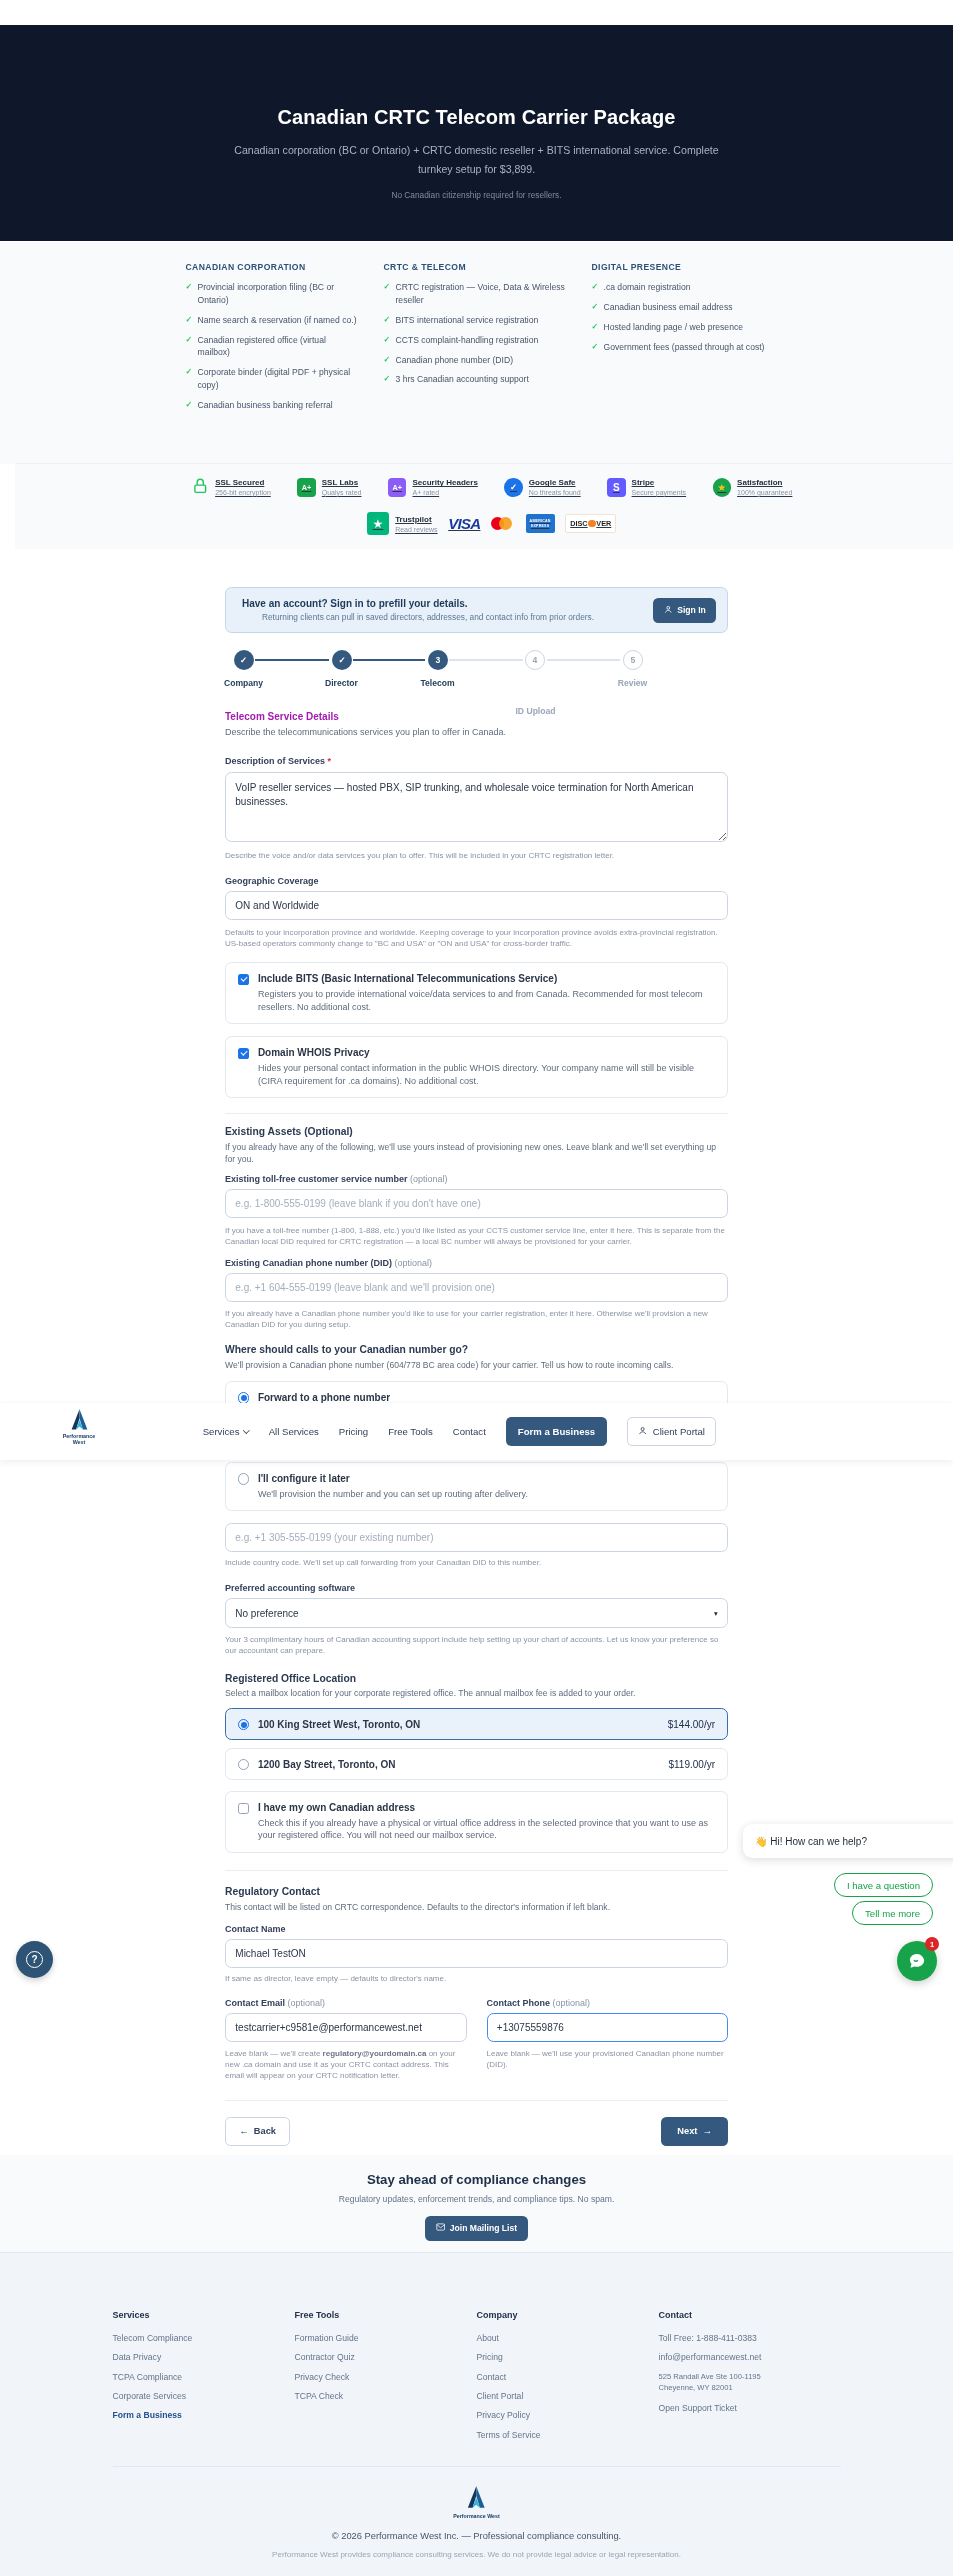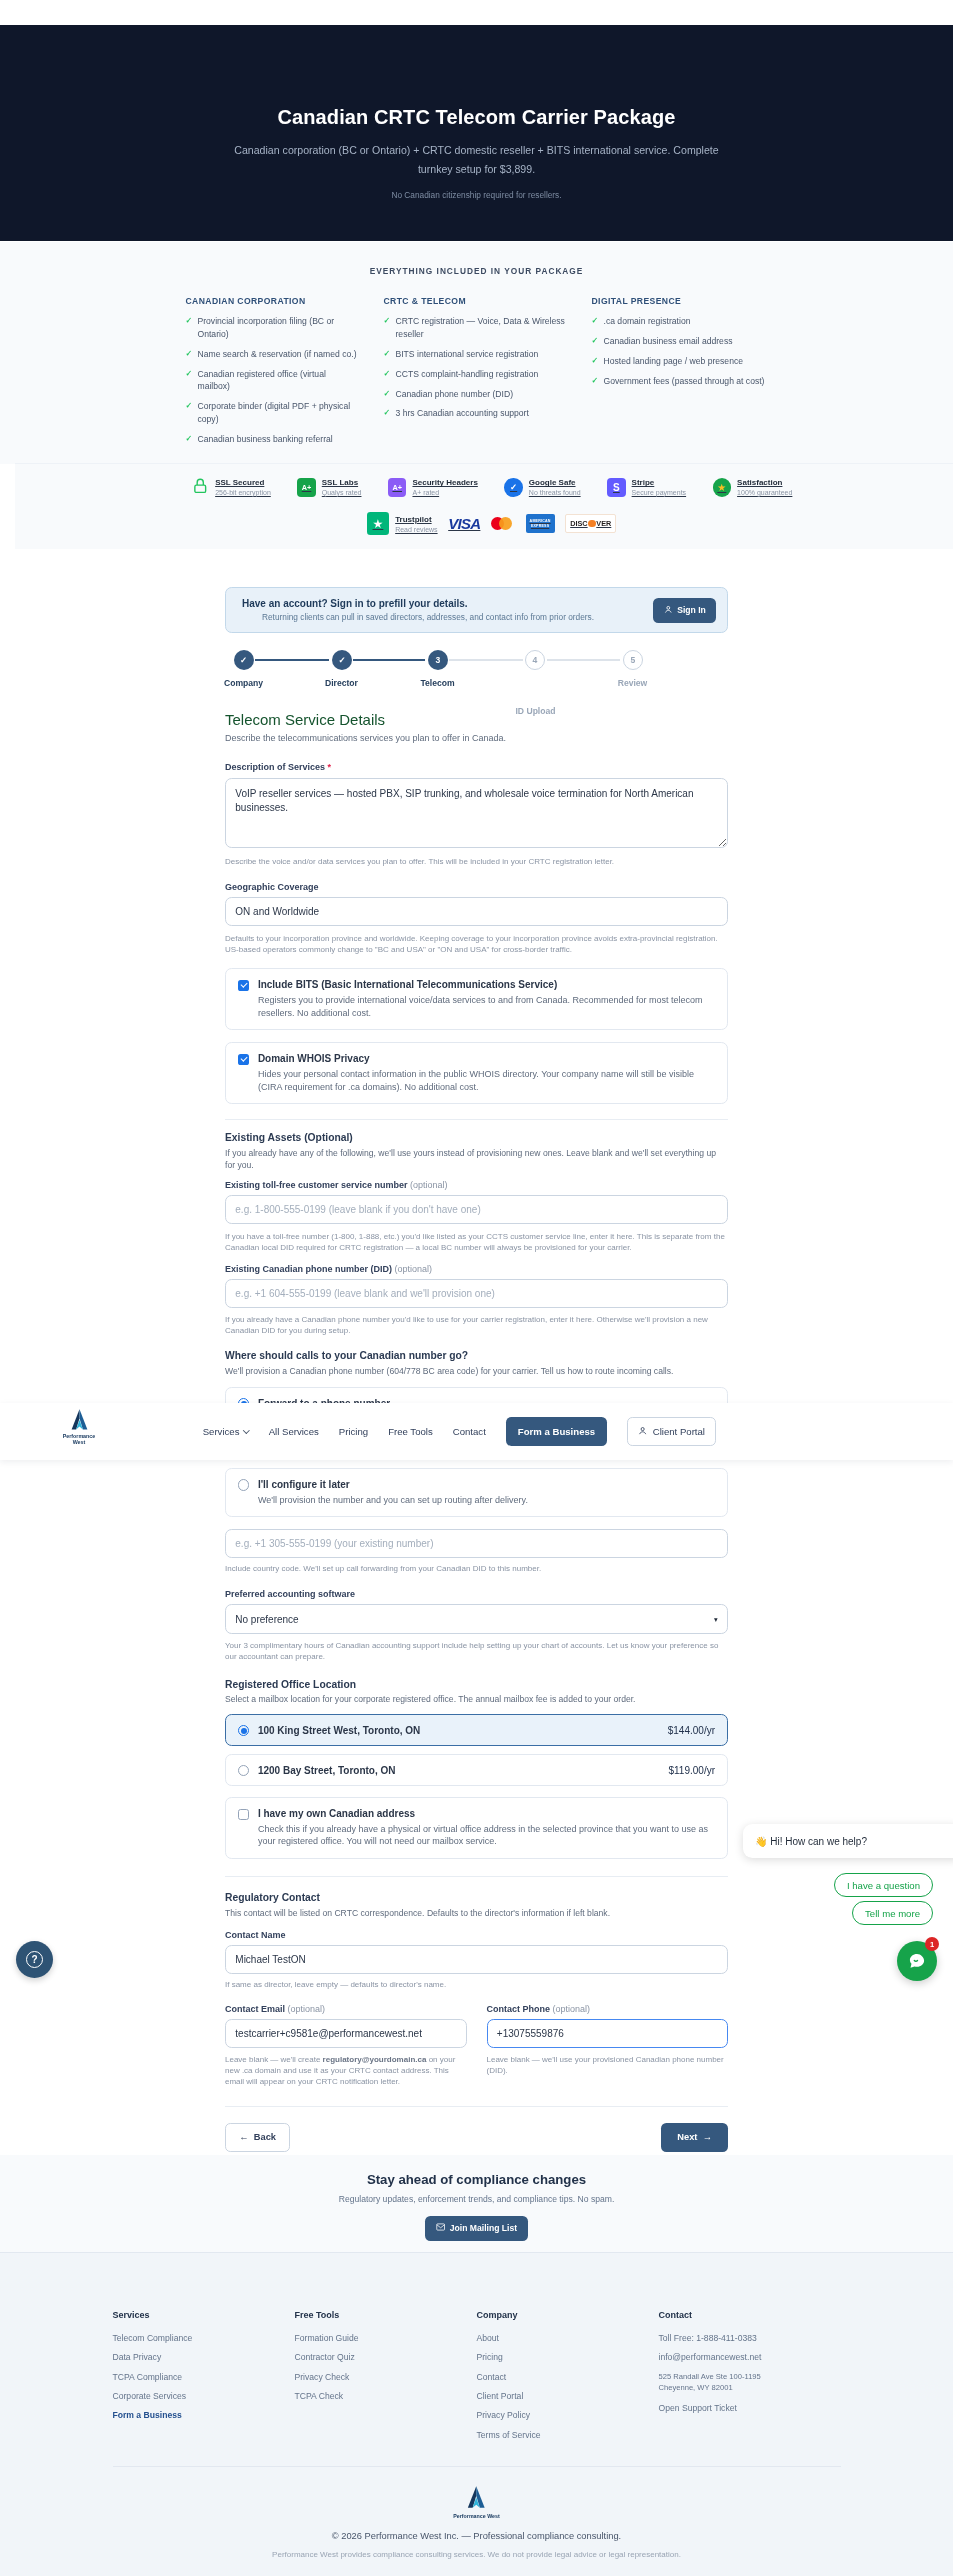--- a/index.html
+++ b/index.html
@@ -66,21 +66,21 @@
 
   .stepper { position:relative; height:41px; margin-bottom:20px; }
   .sline { position:absolute; top:9.3px; height:1.3px; background:#dde3ea; }
   .sline.done { background:#35587e; }
   .scirc { position:absolute; top:0; width:20px; height:20px; border-radius:50%; background:#35587e;
            color:#fff; font-size:8.6px; font-weight:700; display:flex; align-items:center; justify-content:center; }
   .scirc.todo { background:#fff; border:1px solid #cbd5e1; color:#9aa7b8; }
   .slabel { position:absolute; top:28px; width:73px; text-align:center; font-size:8.6px; font-weight:600; color:#27405e; }
   .slabel.todo { color:#9aa7b8; }
 
-  h2.sect { font-size:15px; font-weight:400; color:#14532d; margin-bottom:4.6px; }
+  h2.sect { font-size:10px; font-weight:700; color:#a21caf; margin-bottom:4.6px; }
   .sectsub { font-size:9px; color:#5f6b7d; line-height:11.3px; margin-bottom:18.5px; }
   h3.group { font-size:10.3px; font-weight:700; color:#2b3a52; margin-bottom:5.3px; }
   .groupsub { font-size:8.6px; color:#5f6b7d; line-height:11.3px; margin-bottom:10.6px; }
 
   .lbl { font-size:9px; font-weight:700; color:#33415c; margin-bottom:5.3px; }
   .lbl .opt { font-weight:400; color:#8a94a4; }
   .req { color:#e11d48; }
   .inp { width:100%; height:29px; border:0.7px solid #cbd5e1; border-radius:6.6px; padding:0 9.3px;
          font-size:10px; color:#2b3648; background:#fff; font-family:"Liberation Sans", sans-serif; }
   .inp::placeholder { color:#a3aebc; }
@@ -186,21 +186,20 @@
 </head>
 <body>
 
 <section class="hero">
   <h1>Canadian CRTC Telecom Carrier Package</h1>
   <div class="sub">Canadian corporation (BC or Ontario) + CRTC domestic reseller + BITS international service. Complete turnkey setup for $3,899.</div>
   <div class="note">No Canadian citizenship required for resellers.</div>
 </section>
 
 <section class="included">
-  <div class="head">EVERYTHING INCLUDED IN YOUR PACKAGE</div>
   <div class="inc-cols">
     <div class="inc-col">
       <div class="ct">CANADIAN CORPORATION</div>
       <div class="inc-item">
           <span class="gcheck">✓</span>
           <span>Provincial incorporation filing (BC or Ontario)</span>
         </div>
       <div class="inc-item">
           <span class="gcheck">✓</span>
           <span>Name search &amp; reservation (if named co.)</span>

